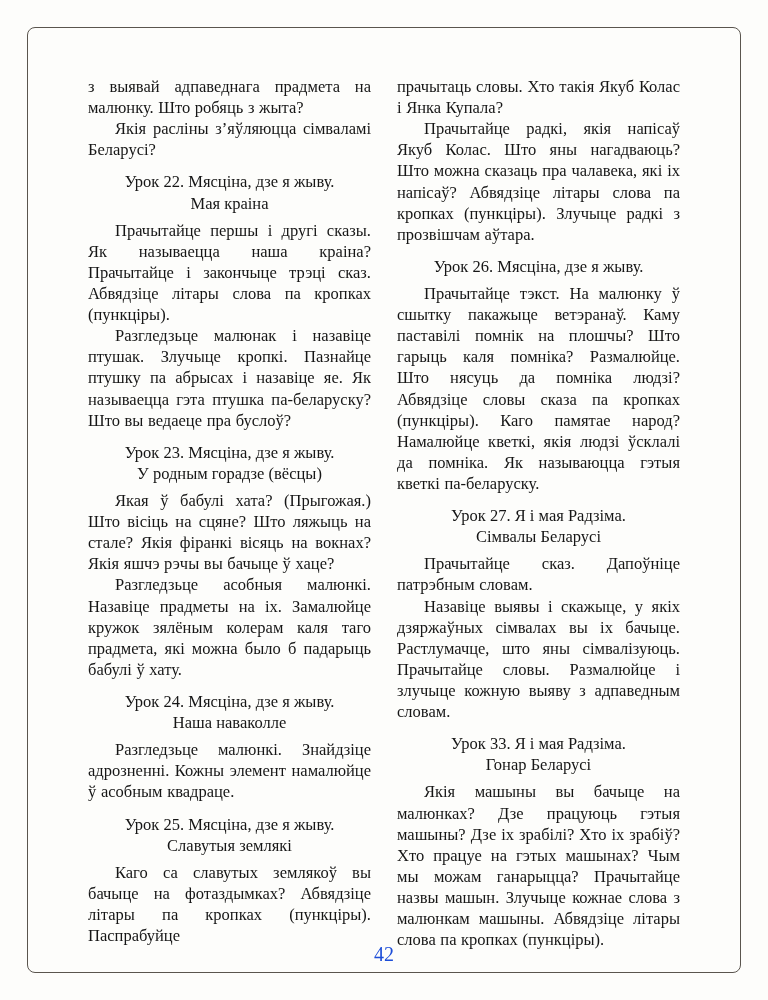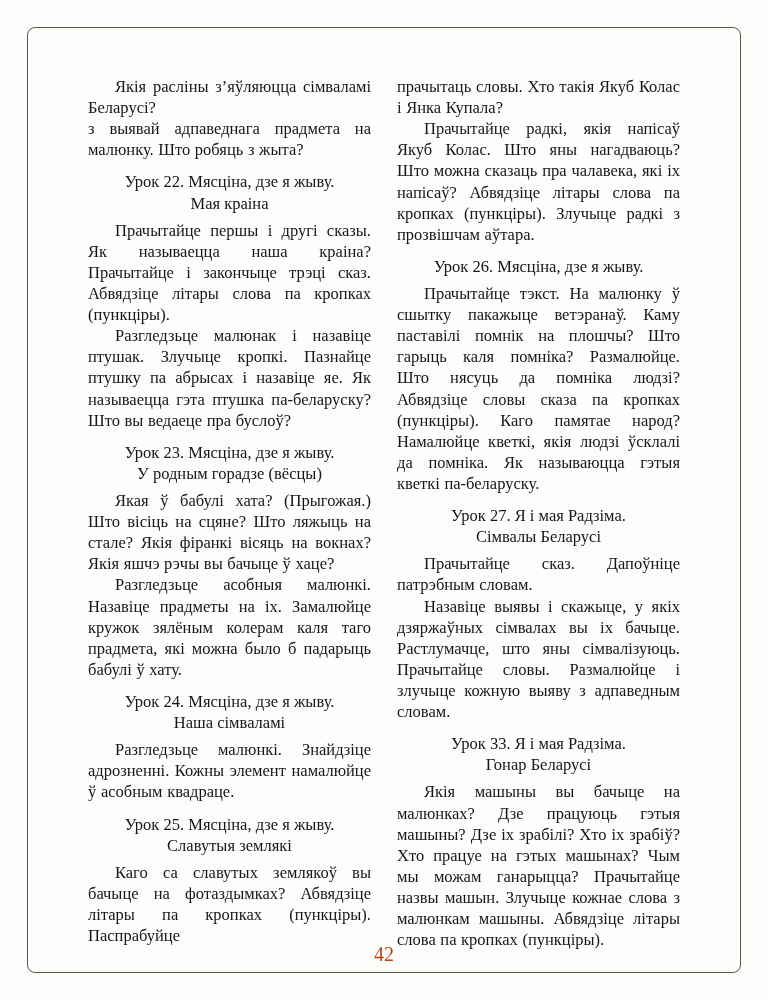--- a/index.html
+++ b/index.html
@@ -66,48 +66,48 @@
   .heading-line {
     display: block;
   }
   .page-number {
     position: absolute;
     left: 0;
     right: 0;
     bottom: 34px;
     text-align: center;
     font-size: 20px;
-    color: #c2410c;
+    color: #1d4ed8;
   }
 </style>
 </head>
 <body>
 
 <div class="page">
   <div class="frame"></div>
   <div class="content">
     <div class="columns">
       <div class="column">
+          <p class="para">з выявай адпаведнага прадмета на малюнку. Што робяць з жыта?</p>
           <p class="para indent">Якія расліны з’яўляюцца сімваламі Беларусі?</p>
-          <p class="para">з выявай адпаведнага прадмета на малюнку. Што робяць з жыта?</p>
           <h2 class="heading">
             <span class="heading-line">Урок 22. Мясціна, дзе я жыву.</span>
             <span class="heading-line">Мая краіна</span>
           </h2>
           <p class="para indent">Прачытайце першы і другі сказы. Як называецца наша краіна? Прачытайце і закончыце трэці сказ. Абвядзіце літары слова па кропках (пункціры).</p>
           <p class="para indent">Разгледзьце малюнак і назавіце птушак. Злучыце кропкі. Пазнайце птушку па абрысах і назавіце яе. Як называецца гэта птушка па-беларуску? Што вы ведаеце пра буслоў?</p>
           <h2 class="heading">
             <span class="heading-line">Урок 23. Мясціна, дзе я жыву.</span>
             <span class="heading-line">У родным горадзе (вёсцы)</span>
           </h2>
           <p class="para indent">Якая ў бабулі хата? (Прыгожая.) Што вісіць на сцяне? Што ляжыць на стале? Якія фіранкі вісяць на вокнах? Якія яшчэ рэчы вы бачыце ў хаце?</p>
           <p class="para indent">Разгледзьце асобныя малюнкі. Назавіце прадметы на іх. Замалюйце кружок зялёным колерам каля таго прадмета, які можна было б падарыць бабулі ў хату.</p>
           <h2 class="heading">
             <span class="heading-line">Урок 24. Мясціна, дзе я жыву.</span>
-            <span class="heading-line">Наша сімваламі</span>
+            <span class="heading-line">Наша наваколле</span>
           </h2>
           <p class="para indent">Разгледзьце малюнкі. Знайдзіце адрозненні. Кожны элемент намалюйце ў асобным квадраце.</p>
           <h2 class="heading">
             <span class="heading-line">Урок 25. Мясціна, дзе я жыву.</span>
             <span class="heading-line">Славутыя землякі</span>
           </h2>
           <p class="para indent">Каго са славутых землякоў вы бачыце на фотаздымках? Абвядзіце літары па кропках (пункціры). Паспрабуйце</p>
         </div>
       <div class="column">
           <p class="para">прачытаць словы. Хто такія Якуб Колас і Янка Купала?</p>

